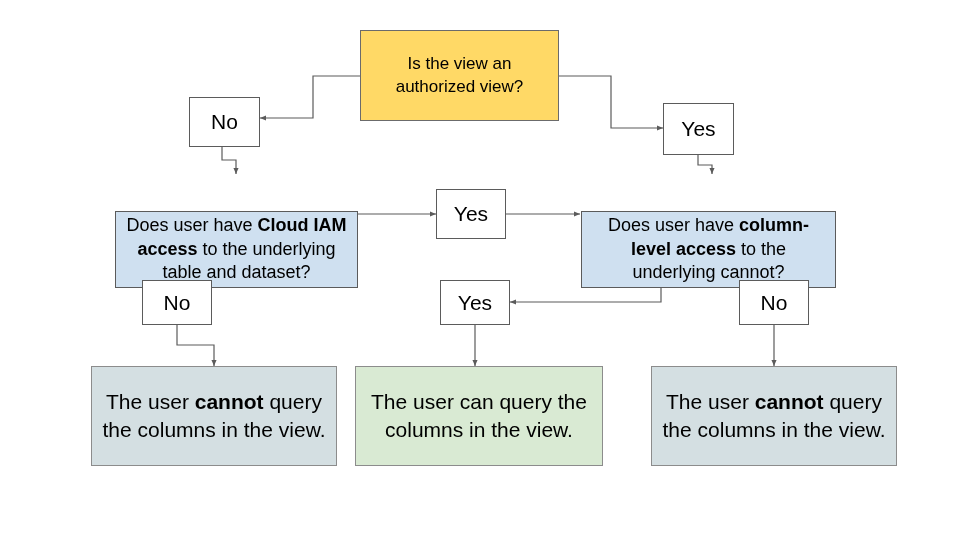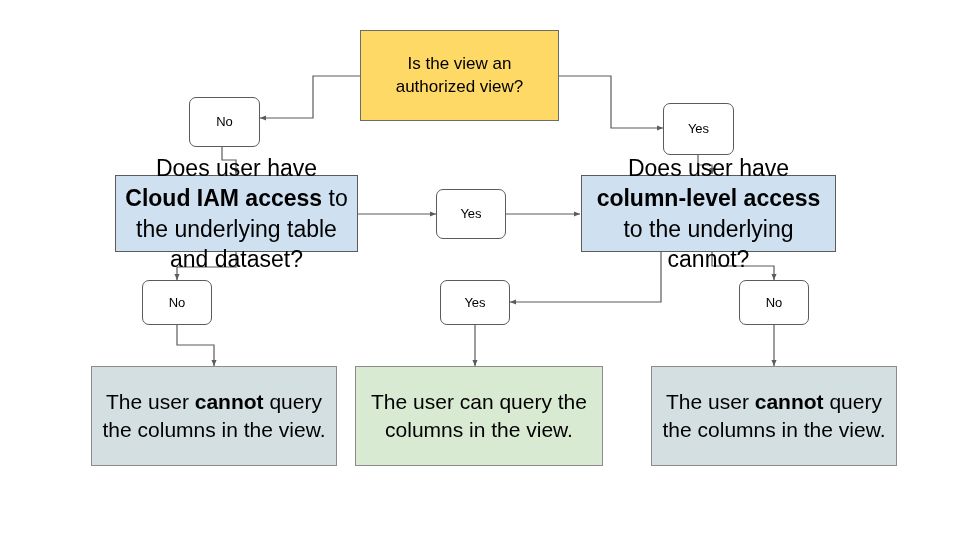--- a/index.html
+++ b/index.html
@@ -49,27 +49,27 @@
     font-weight: bold;
   }
   .start-node {
     background: #FFD966;
     border-color: #6b6b6b;
     font-size: 17px;
   }
   .decision-node {
     background: #CFE0F0;
     border-color: #5b5b5b;
-    font-size: 23px;
+    font-size: 18px;
+    margin-top: 36px;
   }
   .answer-node {
     background: #ffffff;
     border-color: #5b5b5b;
-    font-size: 13px;
-    border-radius: 7px;
+    font-size: 21px;
   }
   .result-node {
     font-size: 21px;
   }
   .result-blue {
     background: #D4DFE2;
     border-color: #8c8c8c;
   }
   .result-green {
     background: #D9EAD3;

